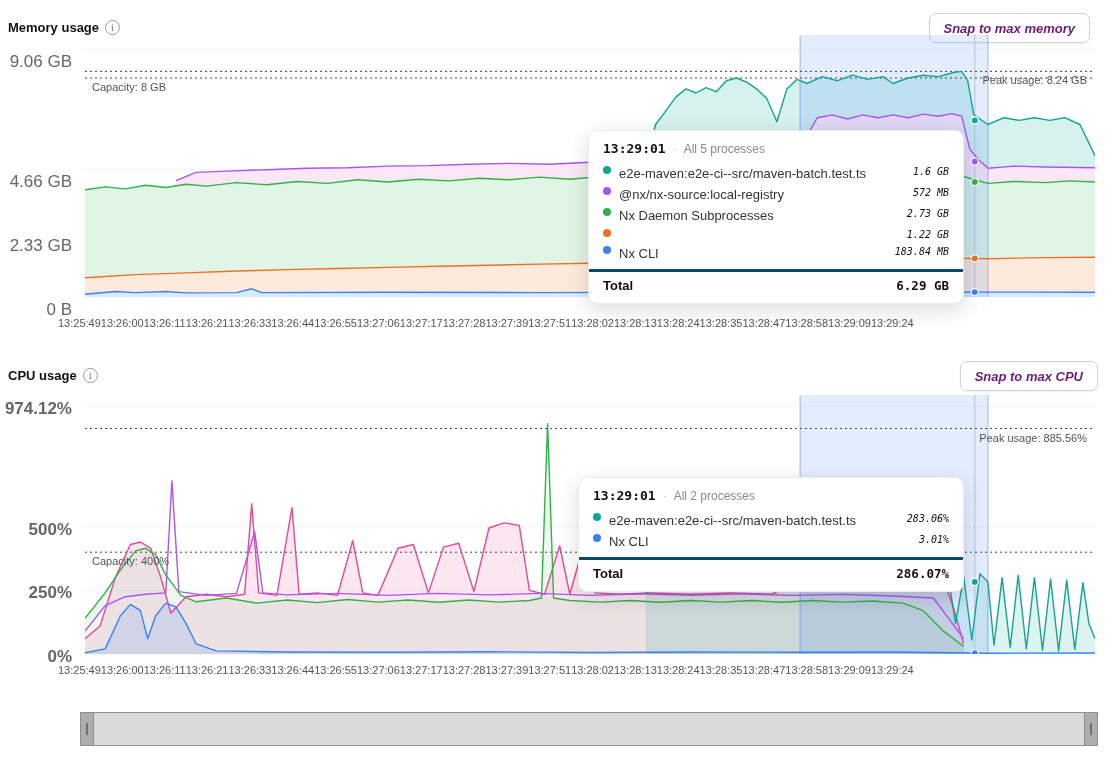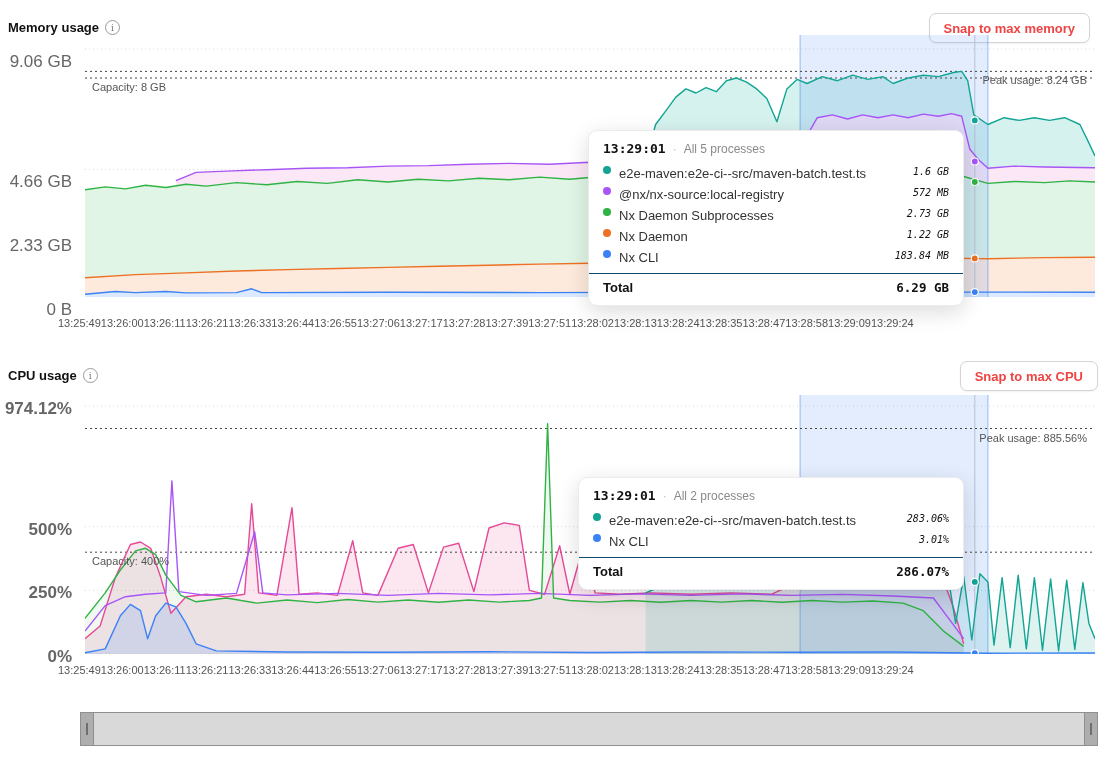--- a/index.html
+++ b/index.html
@@ -7,22 +7,22 @@
     width:1118px;height:761px;position:relative;background:#ffffff;
     font-family:"Liberation Sans",sans-serif;overflow:hidden;color:#111;
   }
   .chart-title{position:absolute;display:flex;align-items:center;font-size:13px;font-weight:700;color:#111;}
   #mem-title{left:8px;top:20px;}
   #cpu-title{left:8px;top:368px;}
   .info-icon{display:inline-flex;align-items:center;justify-content:center;width:13px;height:13px;
     border:1px solid #9a9a9a;border-radius:50%;font-size:9px;color:#777;margin-left:6px;font-weight:400;}
   .info-icon::before{content:"i";font-family:"DejaVu Serif",serif;}
   .snap-btn{position:absolute;height:30px;padding:0 14px;background:#fff;border:1px solid #d4d4d4;
-    border-radius:7px;font-size:13px;font-weight:600;color:#ef4444;cursor:pointer;
-    font-family:"Liberation Sans",sans-serif;box-shadow:0 1px 2px rgba(0,0,0,0.05);}
+    border-radius:7px;font-size:13px;font-weight:600;color:#701a75;cursor:pointer;
+    font-family:"Liberation Sans",sans-serif;box-shadow:0 1px 2px rgba(0,0,0,0.05);font-style:italic;}
   #mem-snap{right:28px;top:13px;}
   #cpu-snap{right:20px;top:361px;}
   .plot{position:absolute;left:85px;width:1010px;}
   #mem-plot{top:35px;height:262px;}
   #cpu-plot{top:395px;height:259px;}
   .plot svg{position:absolute;left:0;top:0;}
   .ref-label{position:absolute;font-size:11px;color:#555;white-space:nowrap;z-index:5;}
   .ylabels{position:absolute;left:0;width:80px;}
   #mem-ylabels{top:45px;height:262px;}
   #cpu-ylabels{top:395px;height:259px;font-weight:bold;}
@@ -36,21 +36,21 @@
   #mem-tooltip{left:588px;top:130px;width:376px;}
   #cpu-tooltip{left:578px;top:477px;width:386px;}
   .tt-header{display:flex;align-items:center;gap:7px;padding:10px 14px 7px;}
   .tt-time{font-family:"DejaVu Sans Mono",monospace;font-weight:700;font-size:13px;color:#111;}
   .tt-sep{color:#bbb;font-size:12px;}
   .tt-sub{color:#8a8a8a;font-size:12px;}
   .tt-row{display:flex;align-items:flex-start;gap:8px;padding:3px 14px;}
   .tt-dot{width:8px;height:8px;border-radius:50%;flex:none;}
   .tt-name{flex:1;font-size:13px;color:#333;white-space:nowrap;}
   .tt-value{margin-left:auto;font-family:"DejaVu Sans Mono",monospace;font-size:10px;color:#111;white-space:pre;font-style:italic;}
-  .tt-total{display:flex;align-items:center;padding:6px 14px 4px;border-top:1px solid #0c4a6e;margin-top:5px;}
+  .tt-total{display:flex;align-items:center;padding:6px 14px 4px;border-top:3px solid #0c4a6e;margin-top:5px;}
   .tt-total-label{font-weight:700;font-size:13px;}
   .tt-total-value{margin-left:auto;font-family:"DejaVu Sans Mono",monospace;font-weight:700;font-size:12.5px;}
   #timeline-scrollbar{position:absolute;left:80px;top:712px;width:1018px;height:34px;display:flex;
     border:1px solid #8f8f8f;background:#d9d9d9;box-sizing:border-box;}
   .sb-handle{width:12px;background:#aeaeae;display:flex;align-items:center;justify-content:center;flex:none;cursor:ew-resize;}
   .sb-handle.left{border-right:1px solid #8f8f8f;}
   .sb-handle.right{border-left:1px solid #8f8f8f;}
   .sb-track{flex:1;cursor:grab;}
   .grip{width:2px;height:12px;background:#6f6f6f;}
 </style>
@@ -139,21 +139,20 @@
         <span class="tt-name">@nx/nx-source:local-registry</span>
         <span class="tt-value">572 MB</span>
       </div>
       <div class="tt-row">
         <span class="tt-dot" style="background: rgb(47, 179, 68);"></span>
         <span class="tt-name">Nx Daemon Subprocesses</span>
         <span class="tt-value">2.73 GB</span>
       </div>
       <div class="tt-row">
         <span class="tt-dot" style="background: rgb(237, 112, 36);"></span>
-        <span class="tt-name">Nx Daemon</span>
         <span class="tt-value">1.22 GB</span>
       </div>
       <div class="tt-row">
         <span class="tt-dot" style="background: rgb(59, 130, 246);"></span>
         <span class="tt-name">Nx CLI</span>
         <span class="tt-value">183.84 MB</span>
       </div>
     </div>
   <div class="tt-total">
     <span class="tt-total-label">Total</span>

